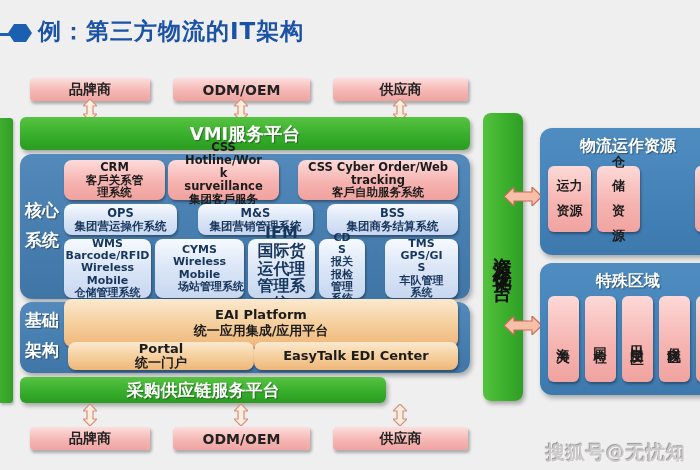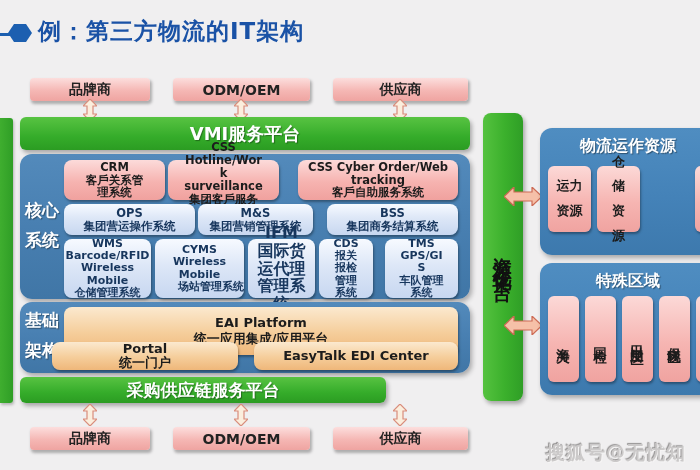--- a/index.html
+++ b/index.html
@@ -145,21 +145,21 @@
 </div>
 <div class="abs sys-box sys-pink" style="left:168px;top:160px;width:111px;height:40px;padding:0 16px;">
   <span>CSS Hotline/Work surveillance</span>
   <span class="cjk-wrap">集团客戶服务系统</span>
 </div>
 <div class="abs sys-box sys-pink" style="left:298px;top:160px;width:160px;height:40px;padding:0 10px;">
   <span>CSS Cyber Order/Web tracking</span>
   <span class="cjk-wrap">客戶自助服务系统</span>
 </div>
 
-<div class="abs sys-box sys-blue" style="left:64px;top:204px;width:131px;height:31px;">
+<div class="abs sys-box sys-blue" style="left:64px;top:204px;width:113px;height:31px;">
   <span>OPS</span>
   <span class="cjk-wrap">集团营运操作系统</span>
 </div>
 <div class="abs sys-box sys-blue" style="left:198px;top:204px;width:115px;height:31px;">
   <span>M&amp;S</span>
   <span class="cjk-wrap">集团营销管理系统</span>
 </div>
 <div class="abs sys-box sys-blue" style="left:327px;top:204px;width:131px;height:31px;">
   <span>BSS</span>
   <span class="cjk-wrap">集团商务结算系统</span>
@@ -170,37 +170,37 @@
   <span class="cjk-wrap">仓储管理系统</span>
 </div>
 <div class="abs sys-box sys-blue" style="left:155px;top:239px;width:89px;height:59px;font-size:11px;align-items:flex-end;">
   <span>CYMS Wireless Mobile</span>
   <span class="cjk-wrap">场站管理系统</span>
 </div>
 <div class="abs sys-box sys-blue" style="left:248px;top:239px;width:67px;height:59px;font-size:16px;padding:0 6px;">
   <span>IFM</span>
   <span class="cjk-wrap">国际货运代理管理系统</span>
 </div>
-<div class="abs sys-box sys-blue" style="left:319px;top:239px;width:54px;height:59px;font-size:11px;padding:0 11px;">
+<div class="abs sys-box sys-blue" style="left:319px;top:239px;width:46px;height:59px;font-size:11px;padding:0 11px;">
   <span>CDS</span>
   <span class="cjk-wrap">报关报检管理系统</span>
 </div>
 <div class="abs sys-box sys-blue" style="left:385px;top:239px;width:73px;height:59px;font-size:11px;padding:0 12px;">
   <span>TMS GPS/GIS</span>
   <span class="cjk-wrap">车队管理系统</span>
 </div>
 
 <div class="abs blue-panel" style="left:20px;top:302px;width:450px;height:71px;"></div>
 <div class="abs panel-label" style="left:25px;top:306px;">基础架构</div>
 
-<div class="abs sys-box sys-orange" style="left:64px;top:307px;width:394px;height:48px;">
+<div class="abs sys-box sys-orange" style="left:64px;top:299px;width:394px;height:48px;">
   <span>EAI Platform</span>
   <span>统一应用集成/应用平台</span>
 </div>
-<div class="abs sys-box sys-orange" style="left:52px;top:342px;width:186px;height:28px;line-height:1.1;">
+<div class="abs sys-box sys-orange" style="left:68px;top:342px;width:186px;height:28px;line-height:1.1;">
   <span>Portal</span>
   <span>统一门户</span>
 </div>
 <div class="abs sys-box sys-orange" style="left:254px;top:342px;width:204px;height:28px;line-height:1.1;">
   <span>EasyTalk EDI Center</span>
 </div>
 
 <div class="abs green-bar" style="left:20px;top:377px;width:366px;height:26px;font-size:17px;">
     <span>采购供应链服务平台</span>
   </div>

